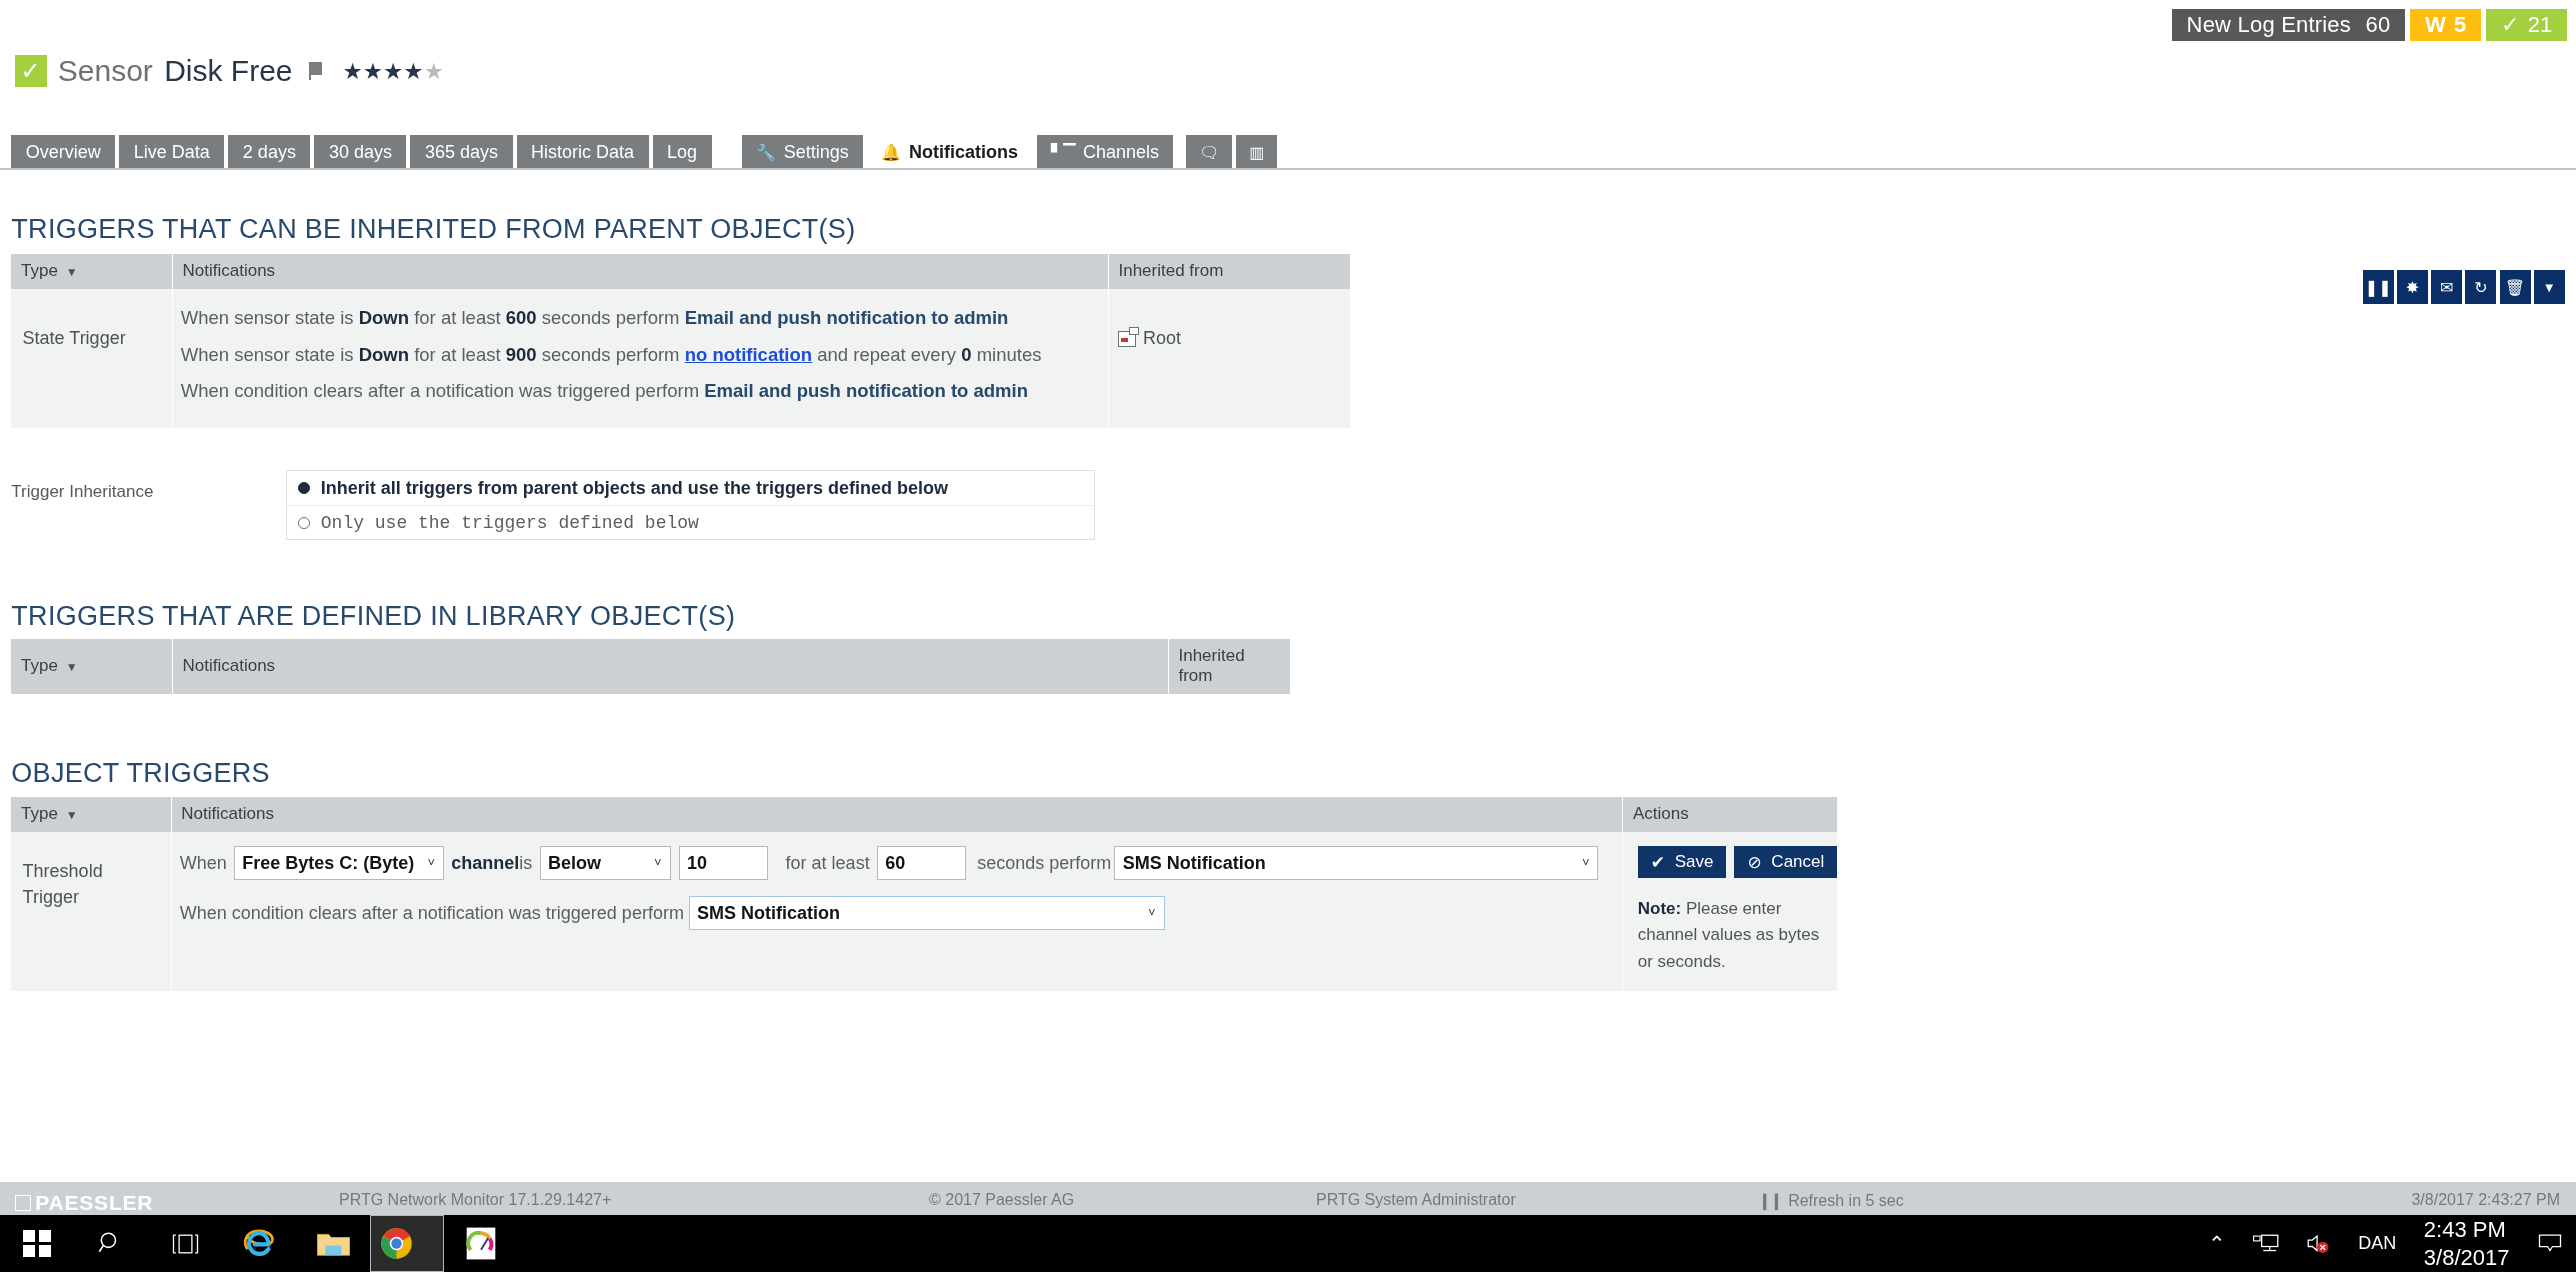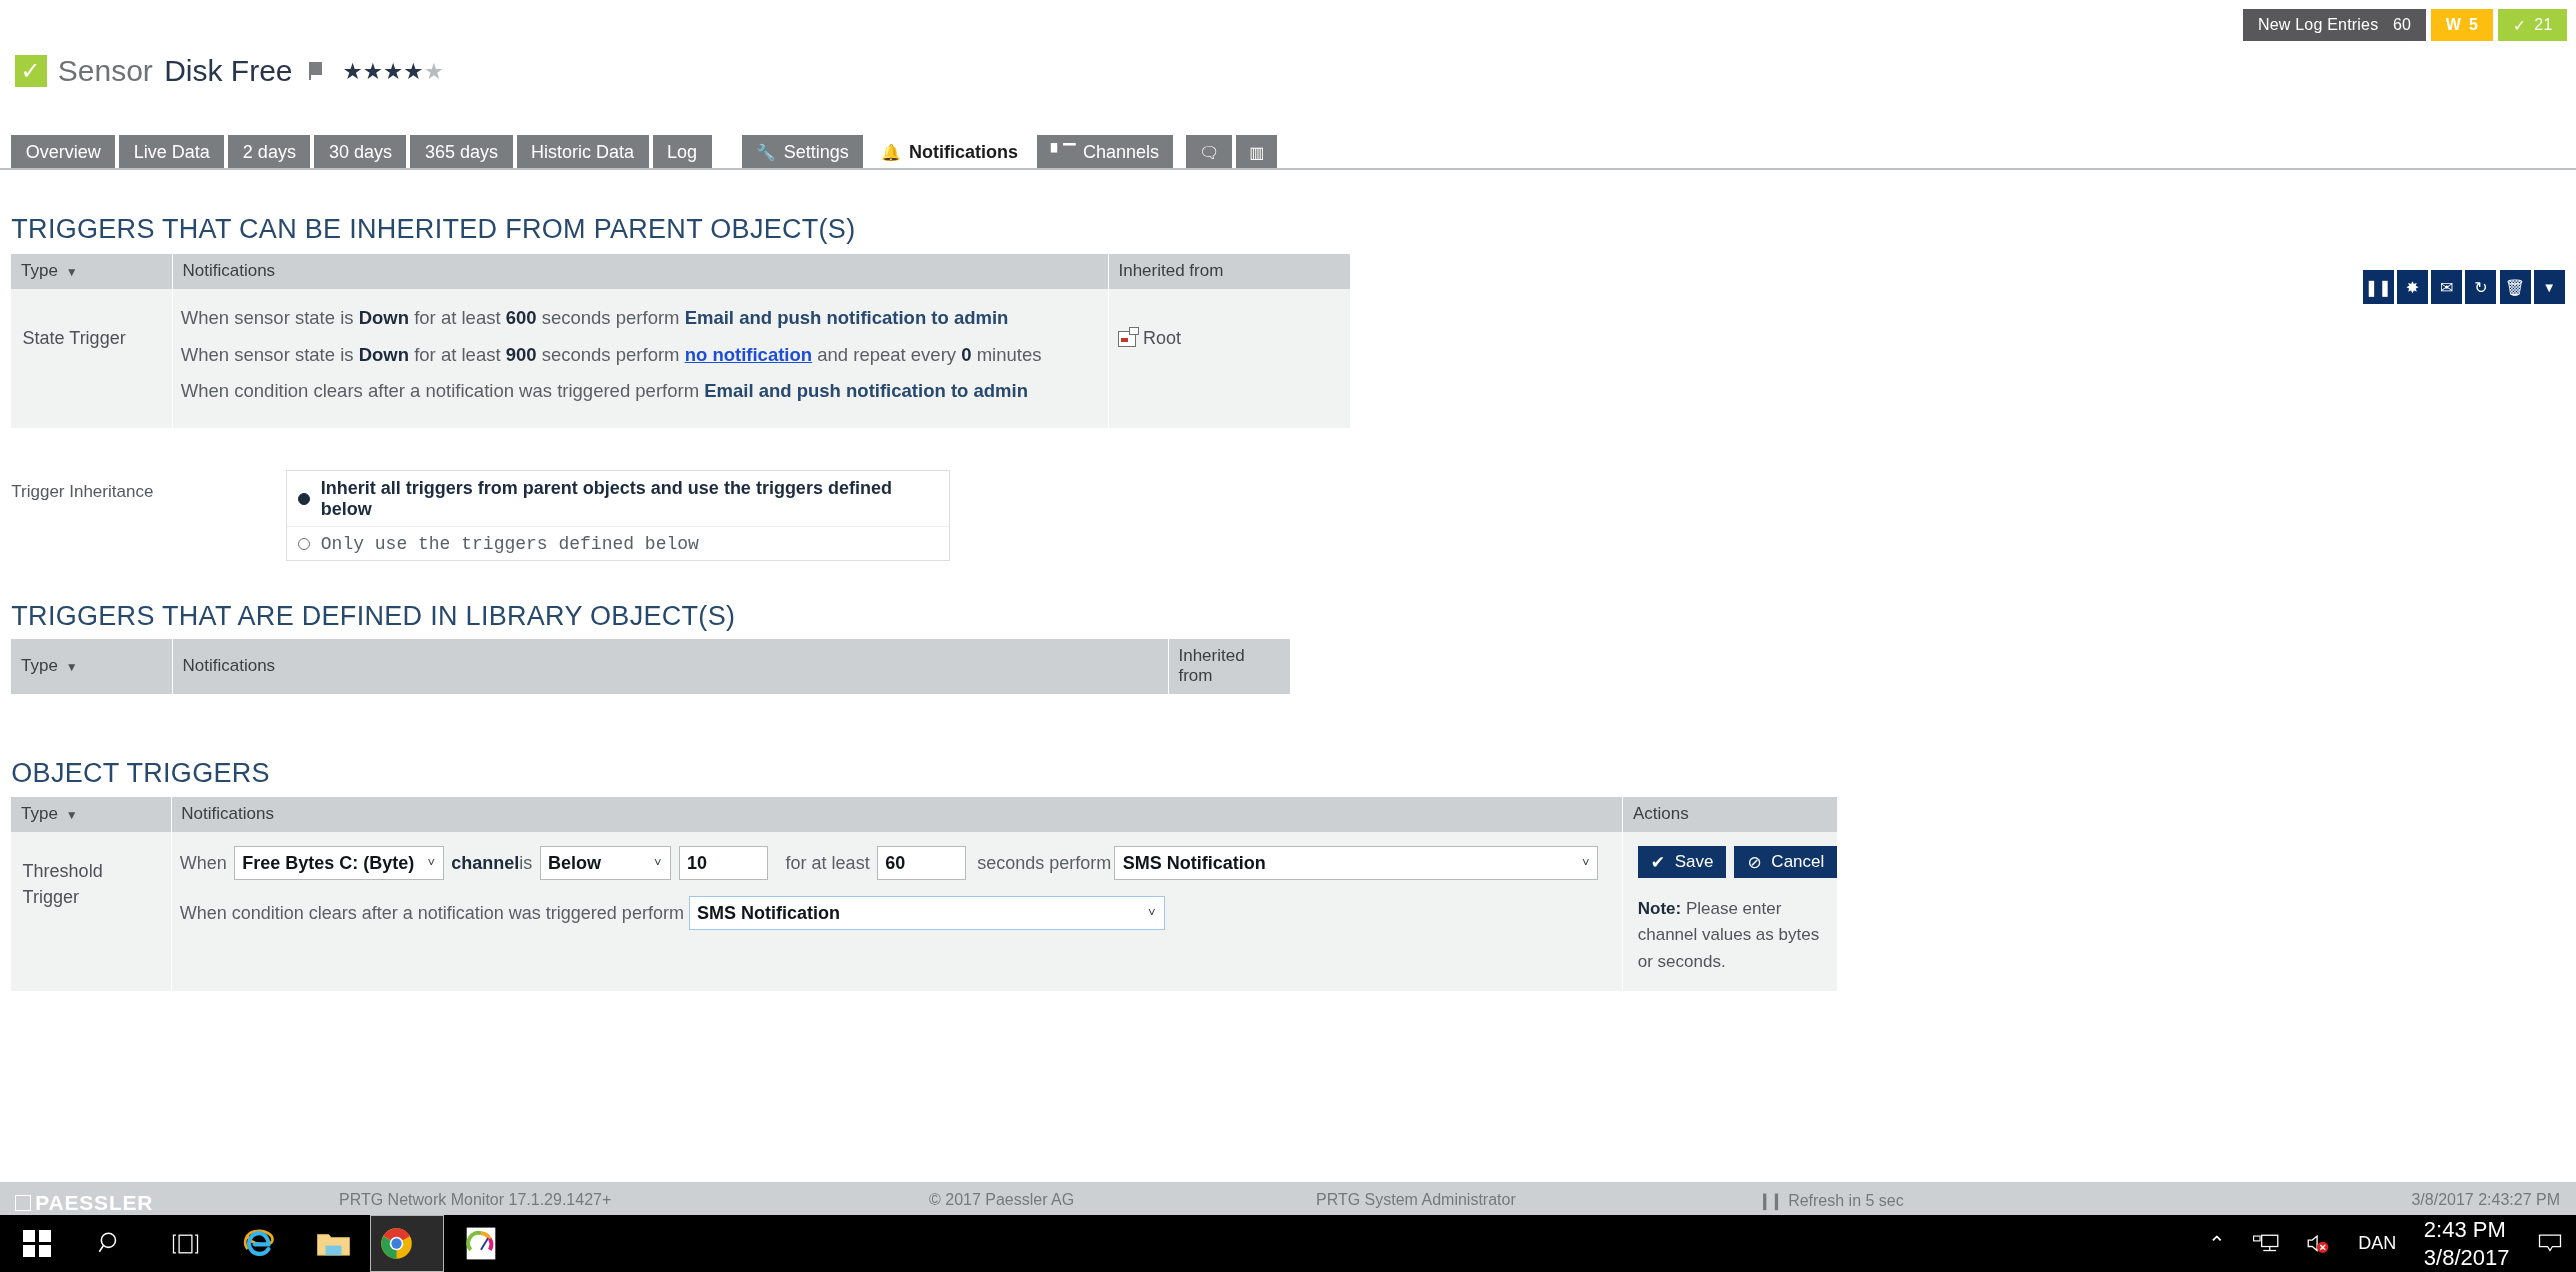--- a/index.html
+++ b/index.html
@@ -21,21 +21,21 @@
     position: absolute; top: 0; left: 0; width: 2576px; height: 58px;
     background: #ffffff;
   }
   .badges {
     position: absolute; top: 9px; right: 9px;
     display: flex; align-items: stretch; gap: 5.6px; height: 32px;
   }
   .badge {
     display: flex; align-items: center; gap: 14.5px;
     padding: 0 14.5px;
-    font-size: 16px; color: #ffffff;
+    font-size: 22px; color: #ffffff;
     letter-spacing: 0.2px;
   }
   .badge.dark { background: #58585a; }
   .badge.warn { background: #fdbe10; font-weight: bold; gap: 8px; }
   .badge.ok   { background: #a4cf3f; gap: 8px; }
 
   
   .titlerow {
     position: absolute; top: 50px; left: 14.5px;
     display: flex; align-items: center; gap: 11.3px;
@@ -134,21 +134,21 @@
     border:1.6px solid #6c7174; background:#fff;
   }
 
   
   .inherit-label {
     position: absolute; left: 11.3px; top: 482px;
     font-size: 17px; color: #55595d;
   }
   .radiobox {
     position: absolute; left: 286px; top: 470px;
-    width: 664px; border: 1.6px solid #dcdedf; background: #ffffff;
+    width: 809px; border: 1.6px solid #dcdedf; background: #ffffff;
   }
   .radio-row {
     display: flex; align-items: center; gap: 10.5px;
     padding: 6.5px 11.3px; font-size: 18px;
   }
   .radio-row.first { color: #1c2b3e; font-weight: bold; }
   .radio-row.second { color: #5a5f63; border-top: 1.6px solid #eceded; font-family: Liberation Mono, monospace; }
   .rdot {
     width: 12px; height: 12px; border-radius: 50%;
     border: 1.6px solid #6c7174; background: #ffffff; flex: 0 0 auto;

